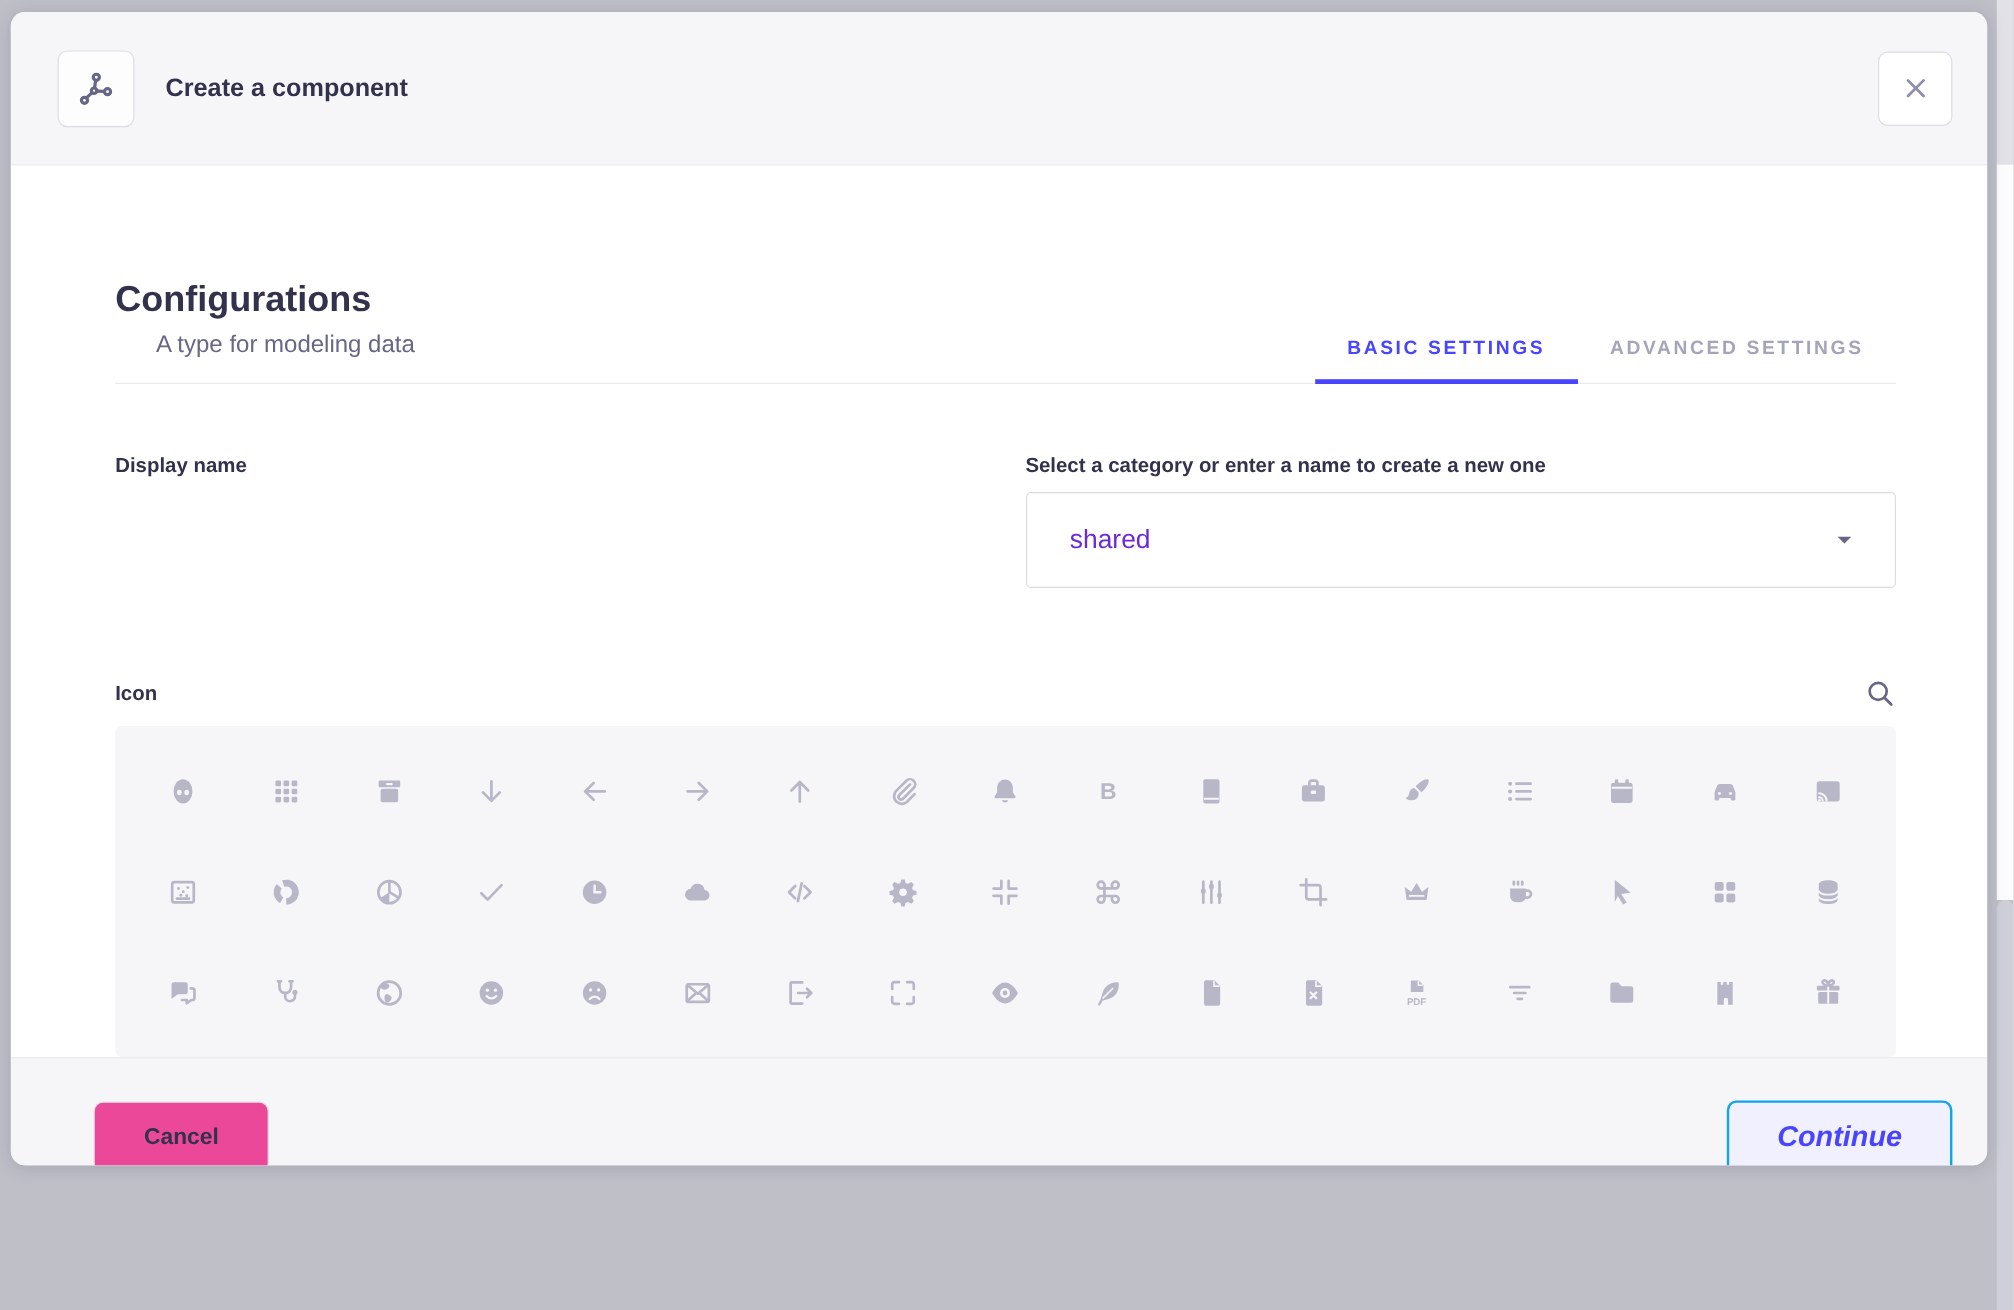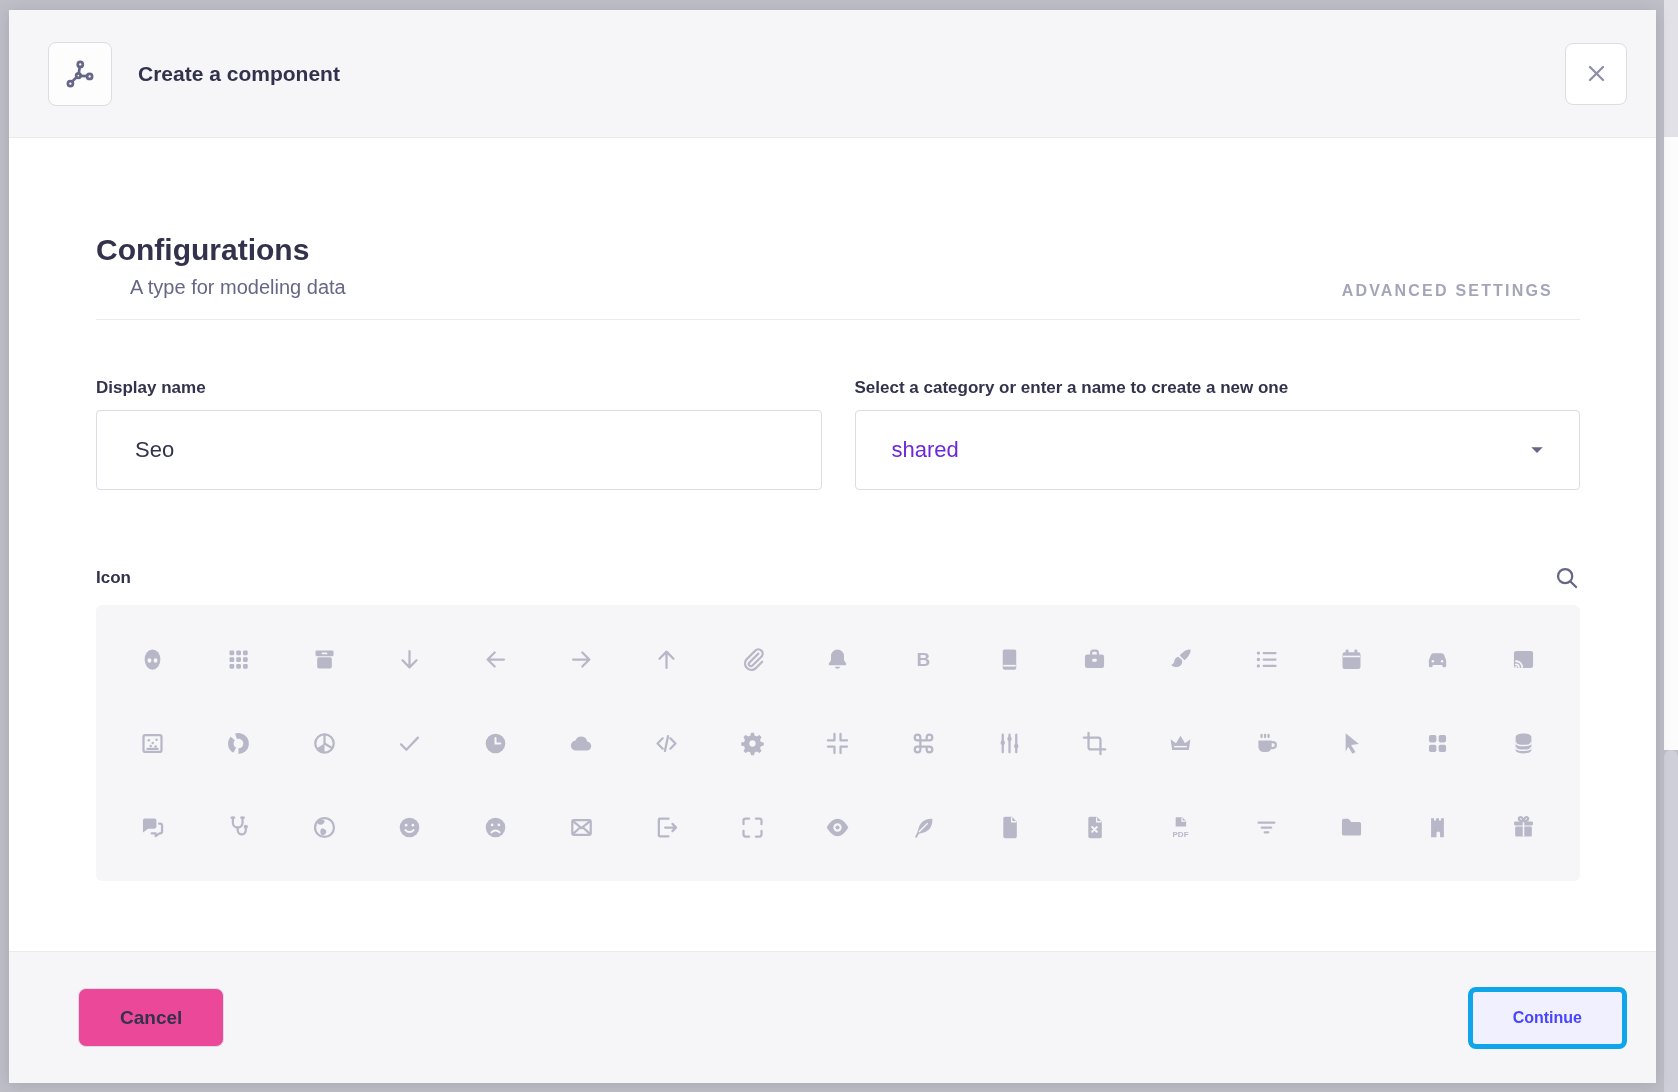--- a/index.html
+++ b/index.html
@@ -9,22 +9,22 @@
     font-family:"Liberation Sans",sans-serif;
     -webkit-font-smoothing:antialiased;
   }
   
   .gutter{position:absolute;right:0;width:14px;}
   .gutter.top{top:0;height:137px;background:#e1e1e7;}
   .gutter.mid{top:137px;height:613px;background:#fcfcfd;}
   .gutter.bot{top:750px;height:342px;background:#cfcfda;border-radius:7px 7px 0 0;}
 
   .modal{
-    position:absolute;left:9px;top:10px;width:1647px;height:1073px;
-    background:#ffffff;border-radius:0;overflow:hidden;
+    position:absolute;left:9px;top:10px;width:1647px;height:961px;
+    background:#ffffff;border-radius:12px;overflow:hidden;
     box-shadow:0 2px 15px rgba(33,33,52,.15);
     display:flex;flex-direction:column;
   }
   
   .m-header{
     height:127px;flex:none;display:flex;align-items:center;gap:26px;
     padding:0 29px 0 39px;background:#f6f6f9;border-bottom:1px solid #eaeaef;
   }
   .hicon{
     width:62px;height:62px;flex:none;border:1px solid #dcdce4;border-radius:8px;
@@ -79,21 +79,21 @@
   .cell{color:#b7b7c7;display:flex;cursor:pointer;}
   .cell svg{width:27px;height:27px;}
 
   
   .m-footer{
     height:131px;flex:none;background:#f6f6f9;border-top:1px solid #eaeaef;
     display:flex;align-items:center;justify-content:space-between;padding:0 29px 0 39px;
   }
   .btn{border-radius:8px;font-family:"Liberation Sans",sans-serif;font-weight:bold;cursor:pointer;}
   .btn-cancel{height:59px;padding:0 41px;background:#ec4899;border:1px solid #dcdce4;font-size:19px;color:#32324d;margin-left:30px;}
-  .btn-continue{height:62px;padding:0 40px;background:#f0f0ff;border:5px solid #0ea5e9;font-size:16px;color:#4945ff;}
+  .btn-continue{height:62px;padding:0 40px;background:#f0f0ff;border:2px solid #0ea5e9;font-size:24px;color:#4945ff;font-style:italic;}
 </style>
 </head>
 <body>
 
 <div class="gutter top"></div>
 <div class="gutter mid"></div>
 <div class="gutter bot"></div>
 
 <div class="modal">
 
@@ -122,30 +122,28 @@
   </div>
 
   <div class="m-body">
 
     <div class="section-head">
       <div class="sh-left">
         <div class="sh-title">Configurations</div>
         <div class="sh-sub">A type for modeling data</div>
       </div>
       <div class="tabs">
+        <div class="tab active">BASIC SETTINGS</div>
         <div class="tab">ADVANCED SETTINGS</div>
       </div>
     </div>
 
     <div class="fields">
       <div class="field">
         <div class="field-label">Display name</div>
-        <div class="control">
-          <input type="text" value="Seo" style="">
-        </div>
       </div>
       <div class="field">
         <div class="field-label">Select a category or enter a name to create a new one</div>
         <div class="control select">
           <span class="sel-value">shared</span>
           <span class="caret">
               <span style="display: flex;">
                 <svg viewBox="0 0 24 24" aria-hidden="true" style="width: 100%;">
                   <path fill="currentColor" d="M6.3 9.3h11.4L12 15z"></path>
                 </svg>

